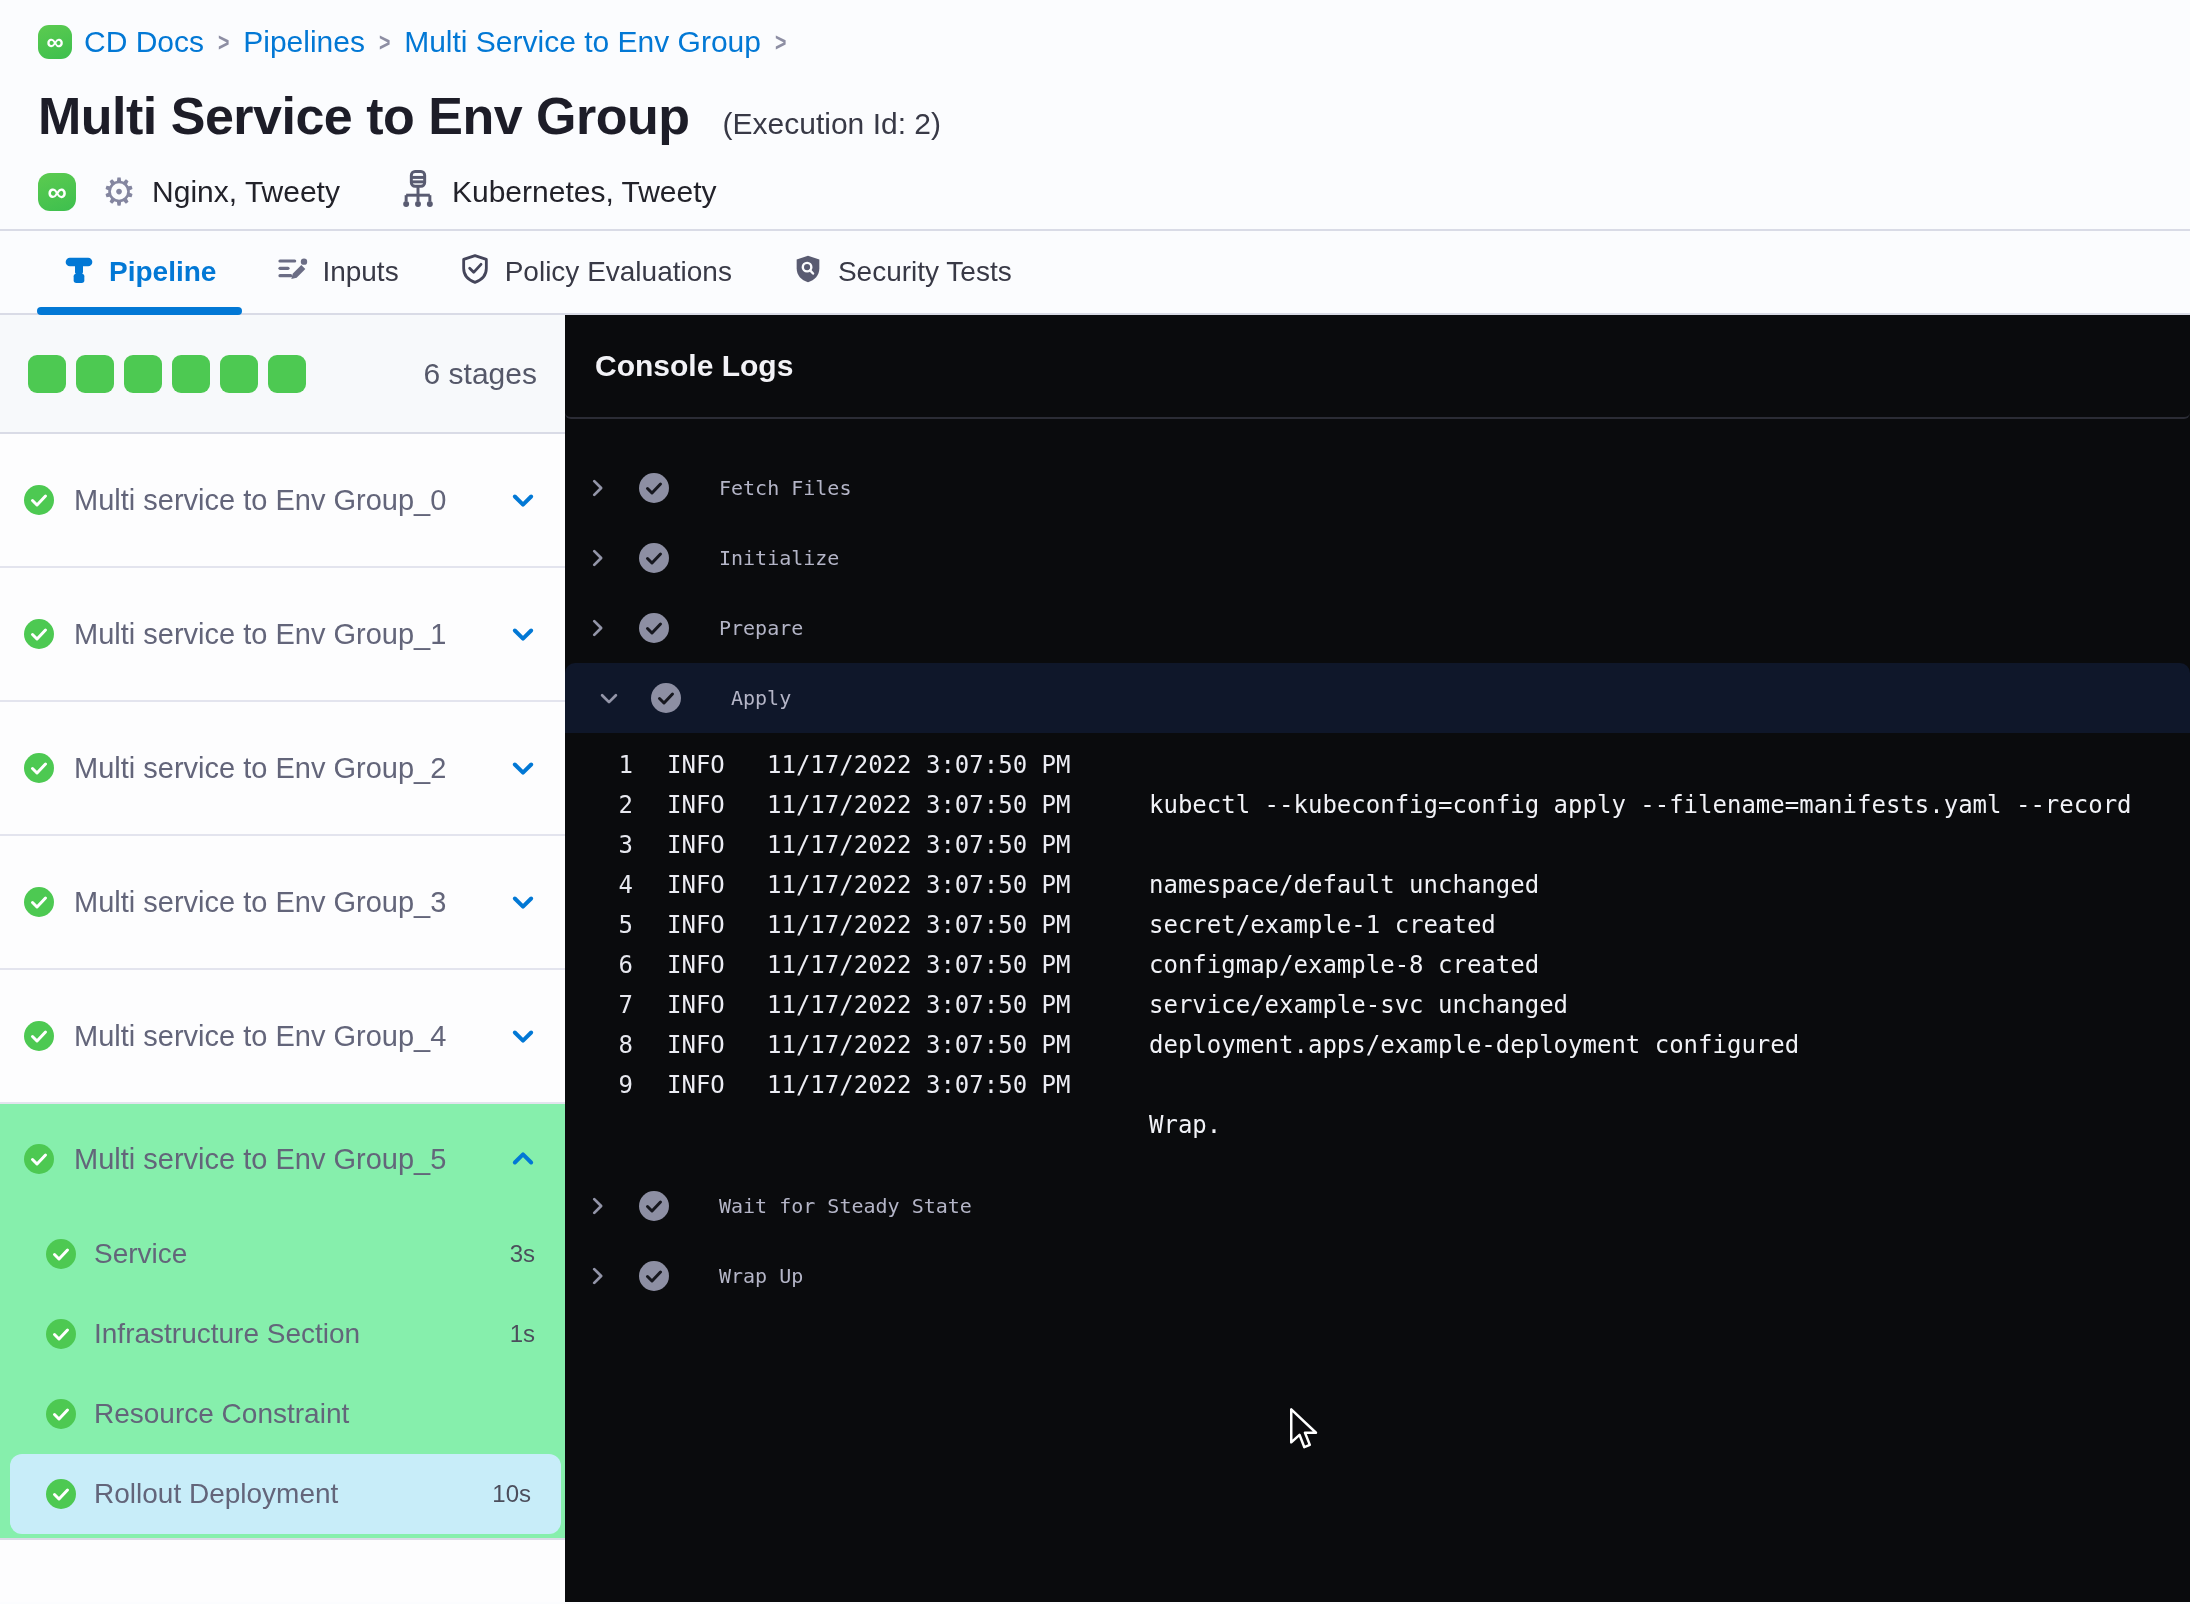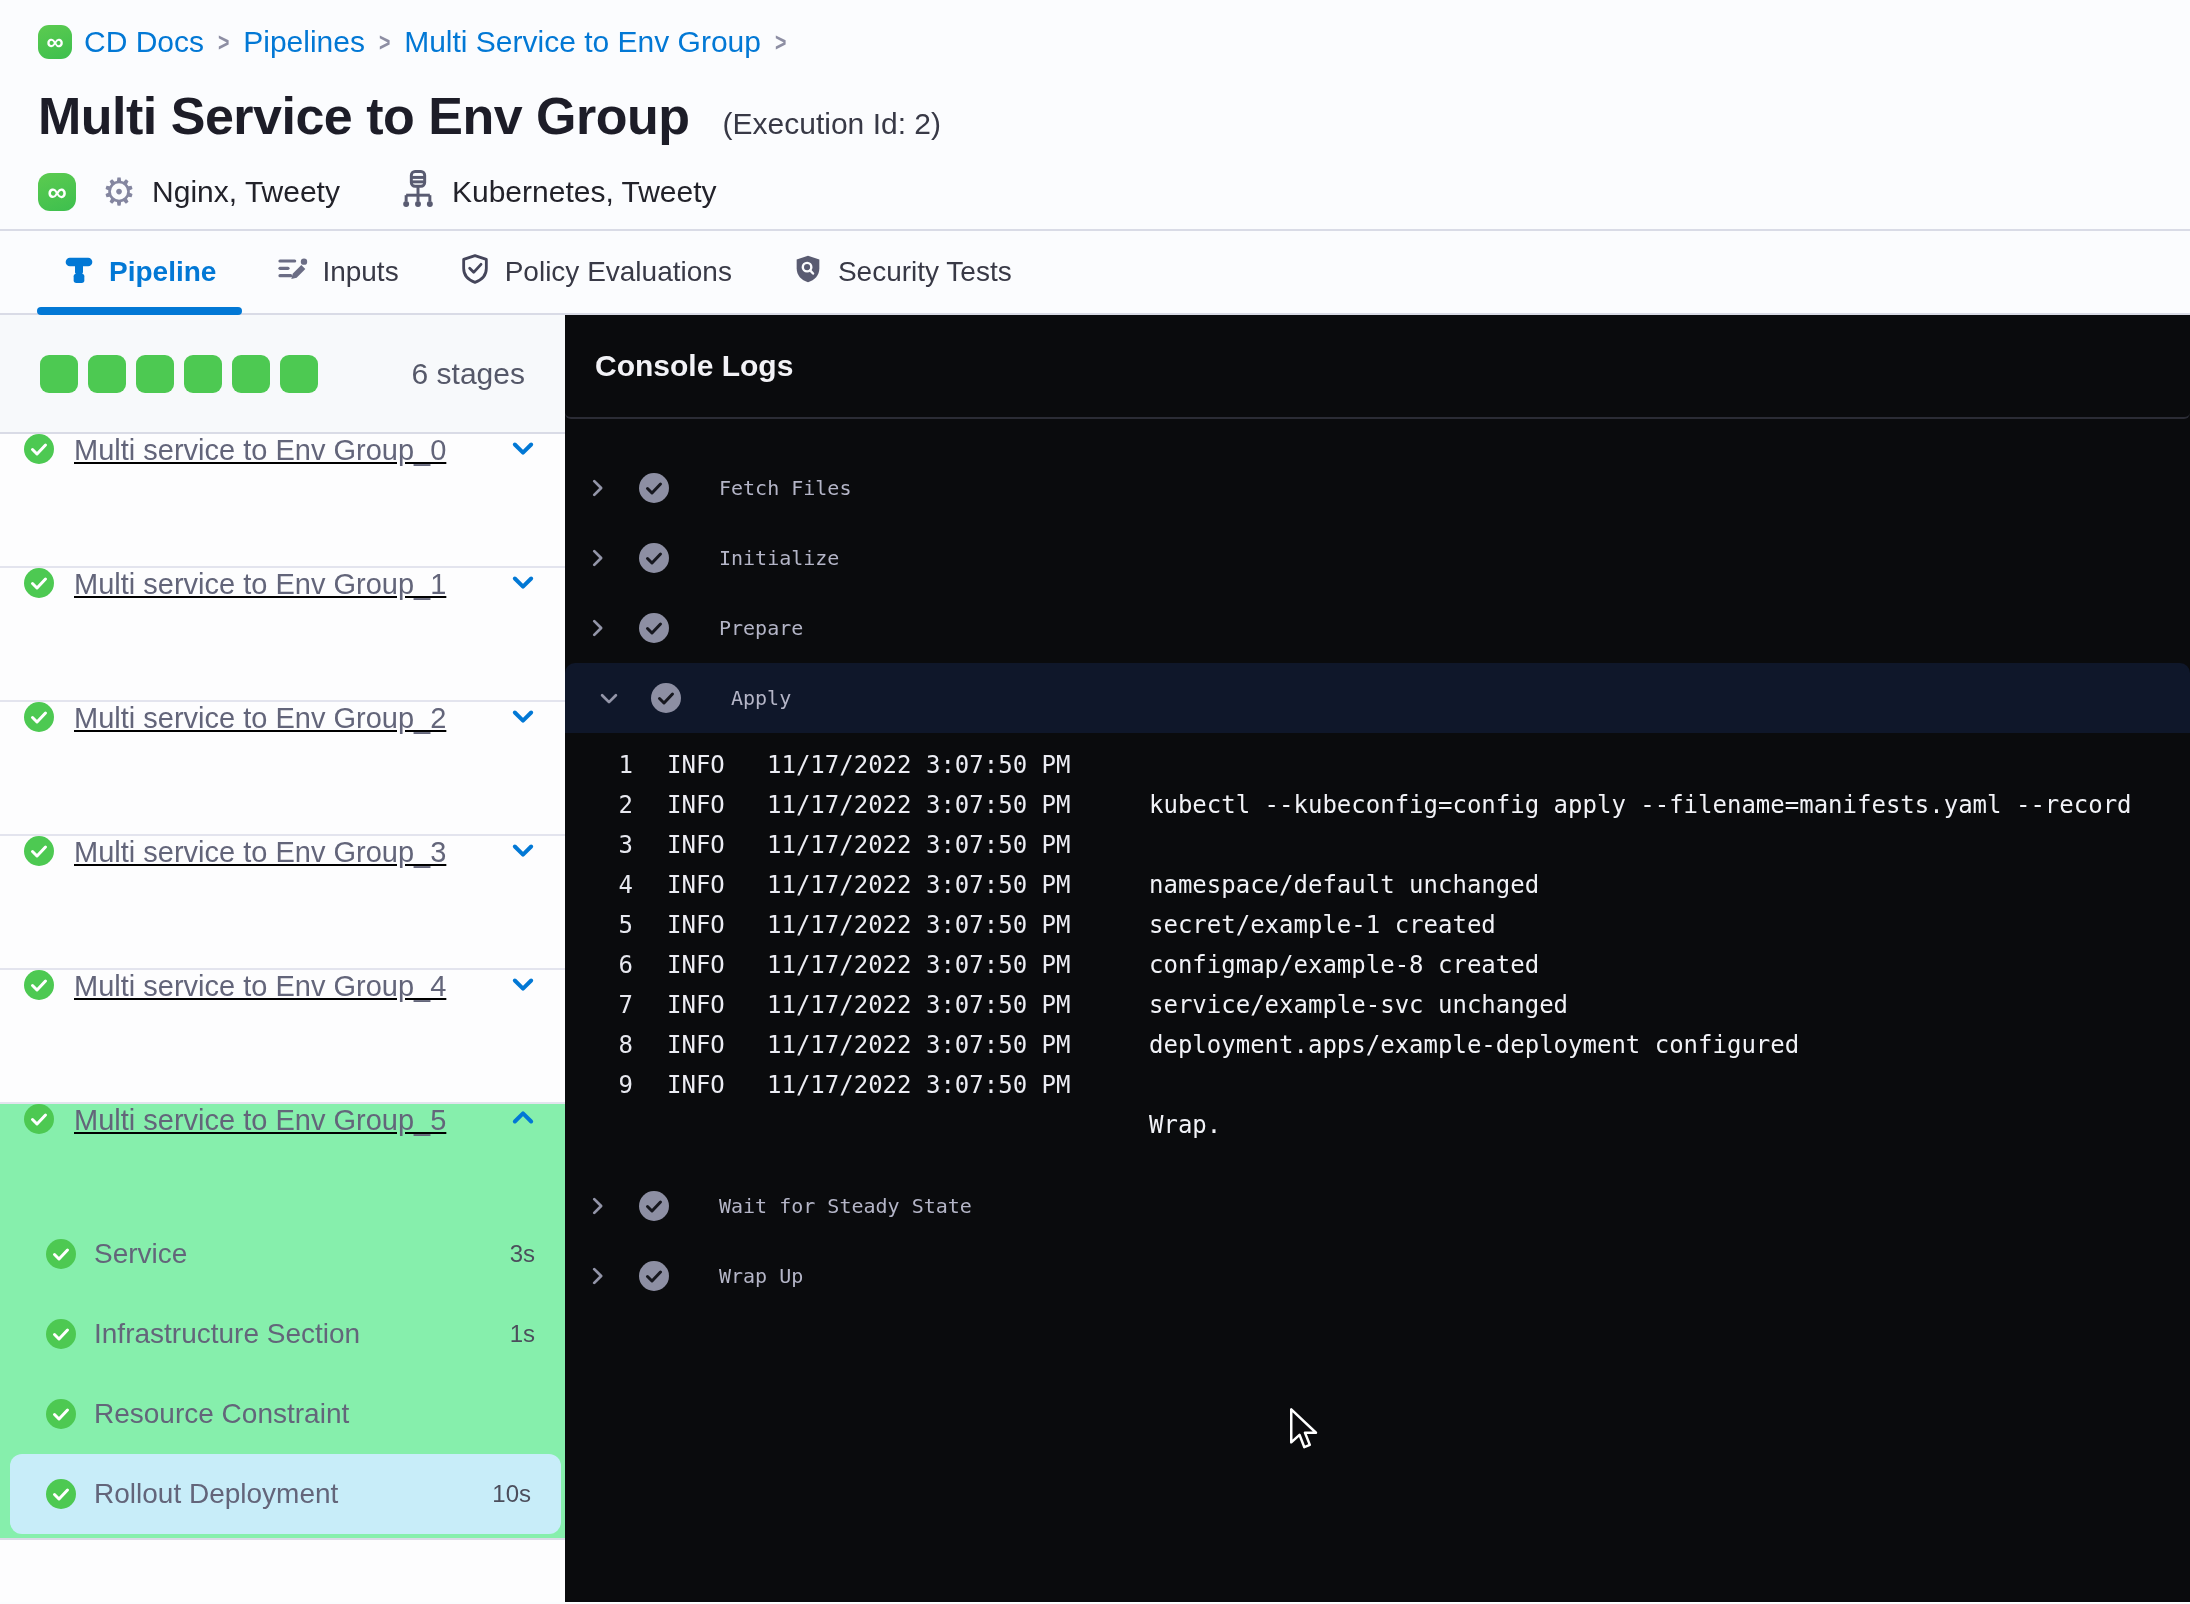--- a/index.html
+++ b/index.html
@@ -32,27 +32,27 @@
   .tab.active { color:#0278d5; font-weight:bold; }
   .tab .underline { position:absolute; left:0; right:0; bottom:-2px; height:8px;
                     background:#0278d5; border-radius:5px; }
 
   
   .content { display:flex; height:1287px; }
 
   
   .sidebar { width:565px; background:#ffffff; display:flex; flex-direction:column; }
   .stage-summary { height:119px; background:#f7f9fb; border-bottom:2px solid #d9dbe6;
-                   display:flex; align-items:center; padding:0 40px; }
+                   display:flex; align-items:center; padding:0 28px; }
   .squares { display:flex; gap:10px; }
   .square { width:38px; height:38px; border-radius:9px; background:#4dc952; }
   .stage-count { margin-left:auto; font-size:30px; color:#555869; }
 
-  .stage-row { height:134px; display:flex; align-items:flex-start; padding:0 28px 0 24px;
-               border-bottom:2px solid #e3e4ee; background:#fdfdfe; cursor:pointer;text-decoration:underline; }
+  .stage-row { height:134px; display:flex; align-items:center; padding:0 28px 0 24px;
+               border-bottom:2px solid #e3e4ee; background:#fdfdfe; cursor:pointer; }
   .stage-name { font-size:29px; color:#63657a; margin-left:20px; flex:1; }
   .chev { flex:0 0 auto; }
 
   .stage-expanded { background:#86efac; border-bottom:2px solid #d9dbe6; padding-bottom:4px; }
   .stage-row.in-expanded { background:transparent; border-bottom:none; height:110px; }
   .substep { height:80px; display:flex; align-items:center; padding:0 30px 0 46px; cursor:pointer; }
   .substep-name { font-size:28px; color:#63657a; margin-left:18px; flex:1; }
   .substep-time { font-size:24px; color:#4c4e5c; }
   .substep.selected { background:#c8edf9; border-radius:12px; margin-right:4px; margin-left:10px;
                       padding-left:36px; }

